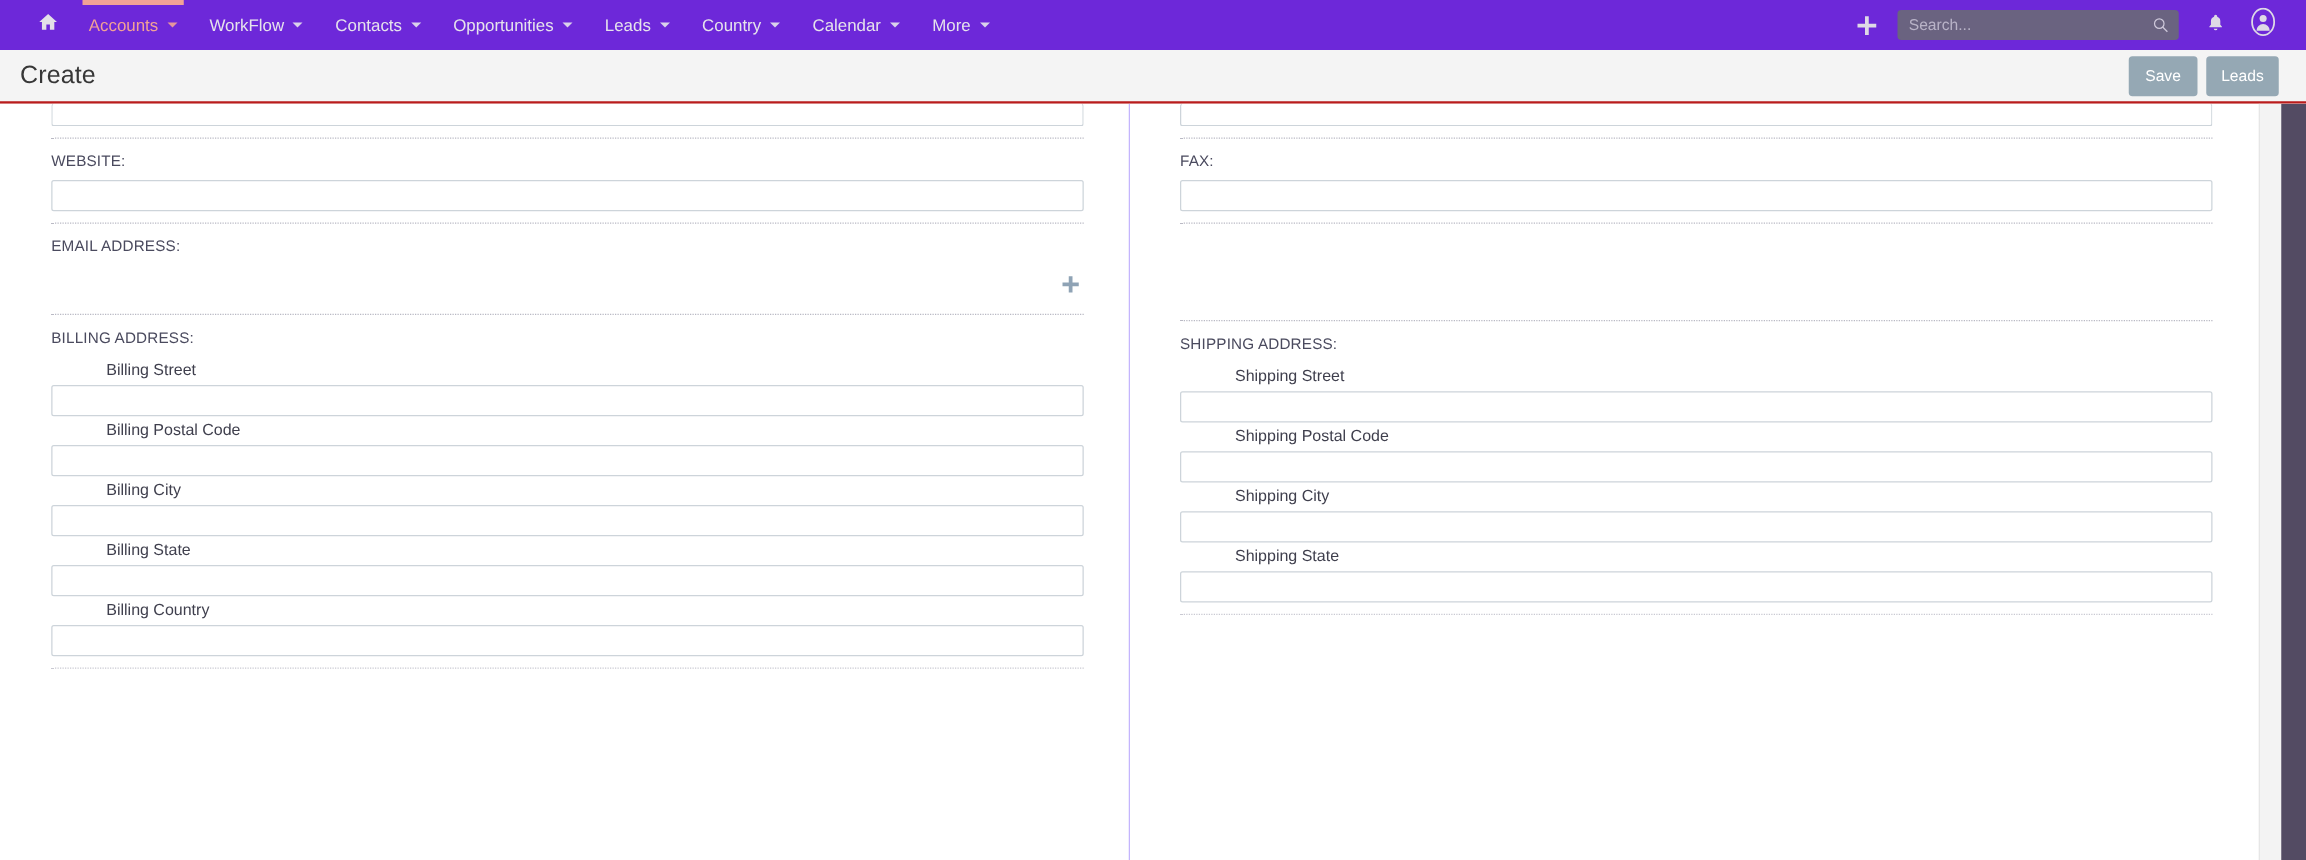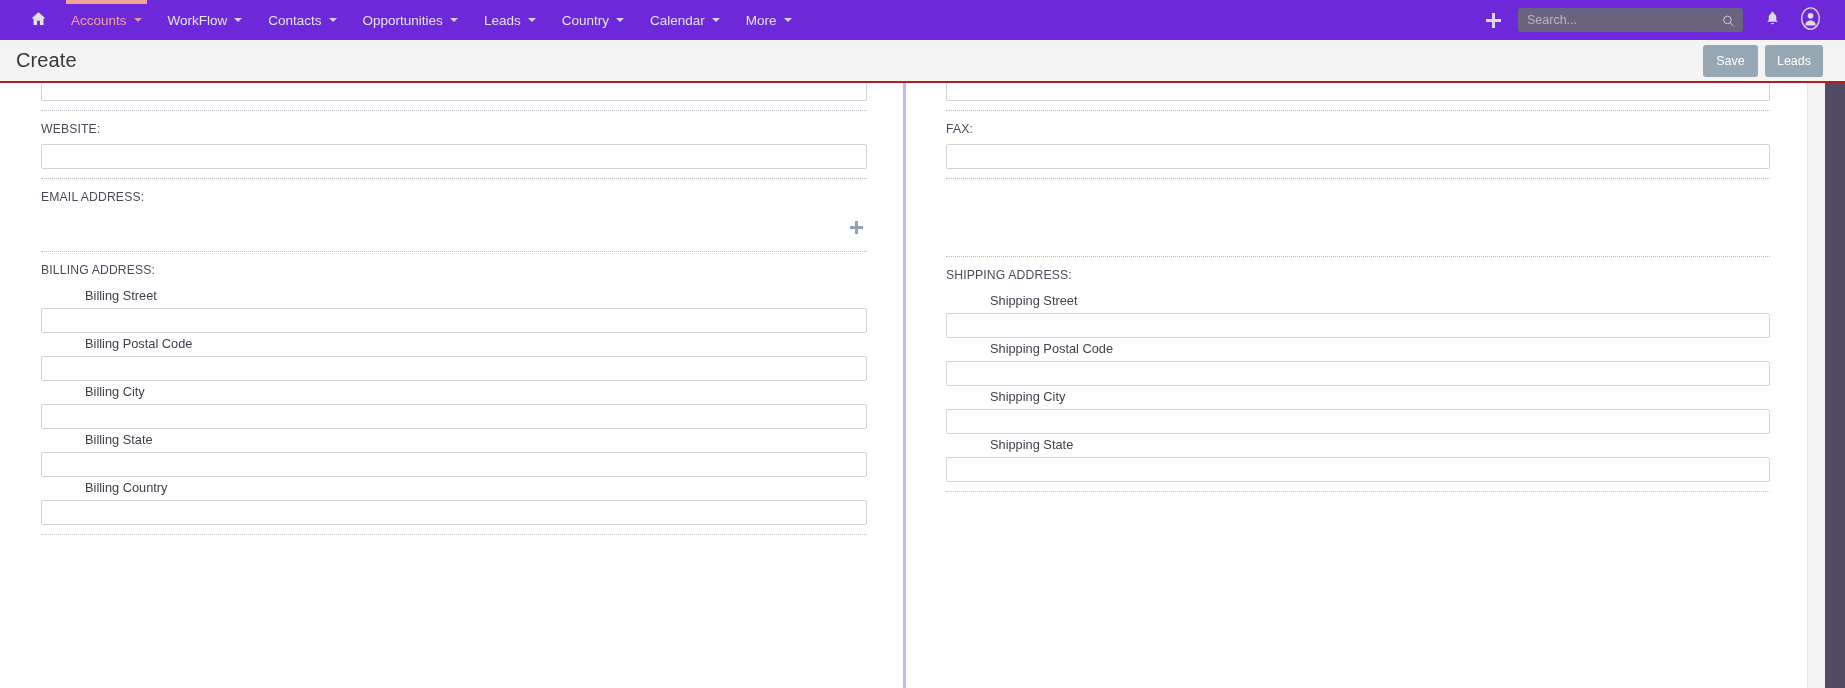--- a/index.html
+++ b/index.html
@@ -155,21 +155,21 @@
     width: 1807px;
     height: 100%;
     display: flex;
     padding: 0;
   }
   .col {
     width: 903px;
     padding: 0 36px 0 41px;
   }
   .col.right {
-    border-left: 3px solid #c4b5fd;
+    border-left: 1px solid #c4b5fd;
     padding: 0 36px 0 40px;
   }
 
   .field { padding-top: 0; }
   .field-label {
     font-size: 12.2px;
     font-weight: normal;
     color: #4a4a5e;
     letter-spacing: .15px;
     padding: 11px 0 8px 0;

